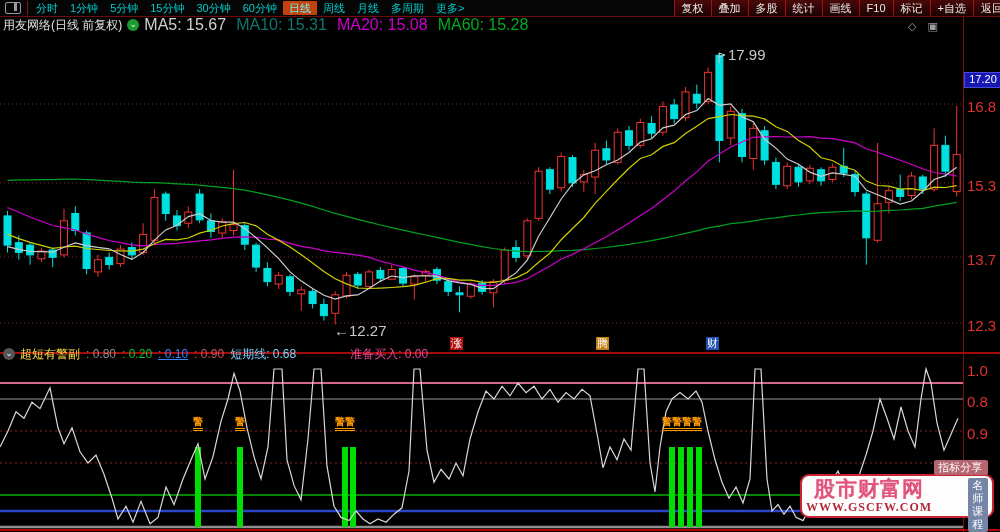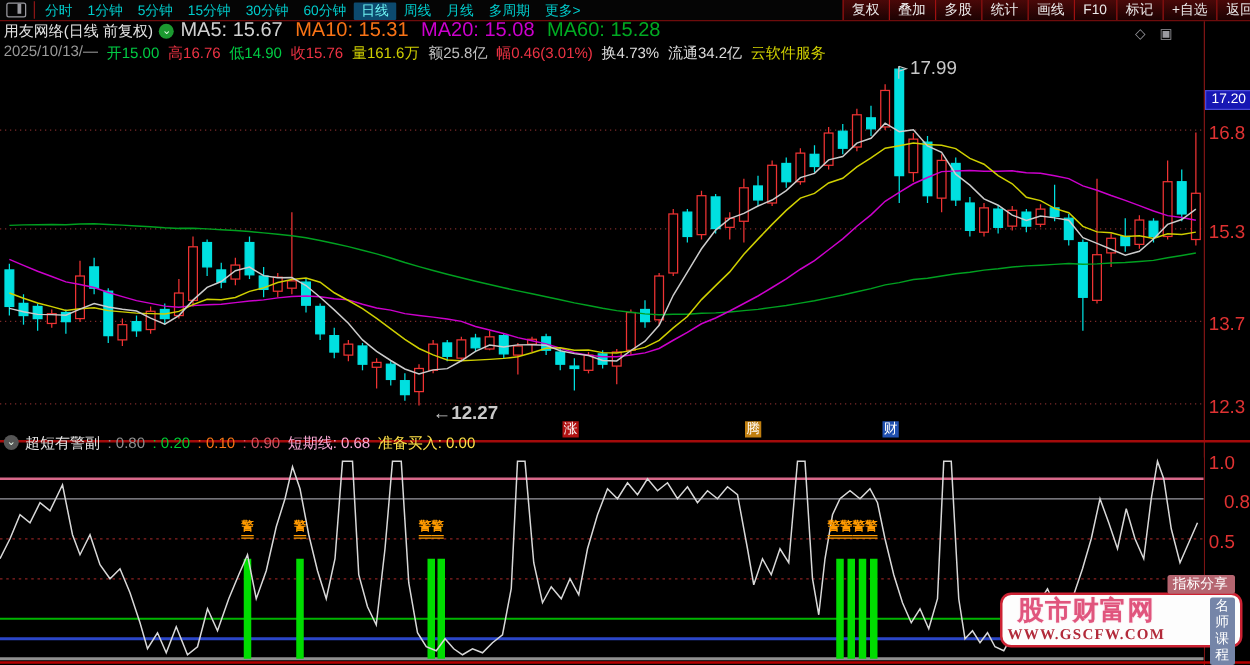--- a/index.html
+++ b/index.html
@@ -5,21 +5,21 @@
   html,body{margin:0;padding:0;background:#000;width:1000px;height:532px;overflow:hidden;
     font-family:"Liberation Sans","DejaVu Sans",sans-serif;-webkit-font-smoothing:none;}
   #stage{position:relative;width:1000px;height:532px;background:#000;}
   
   #toolbar{position:absolute;left:0;top:0;width:1010px;height:16px;display:flex;align-items:center;
     background:#050505;font-size:11px;white-space:nowrap;}
   #win-icon{width:14px;height:10px;border:1px solid #9a9aa0;border-radius:2px;margin:0 4px 0 5px;position:relative;}
   #win-icon:after{content:"";position:absolute;left:8px;top:0;width:3px;height:8px;background:#9a9aa0;}
   .tb-sep{width:1px;height:14px;background:#8a1515;margin:0 2px;}
   .menu-item{color:#00cdcd;padding:1px 6px;cursor:default;}
-  .menu-item.active{background:#0c4a6e;color:#6df2f2;border-radius:1px;}
+  .menu-item.active{background:#c2410c;color:#6df2f2;border-radius:1px;}
   #tb-right{margin-left:auto;display:flex;height:16px;}
   .tb-btn{color:#eaeaea;background:linear-gradient(#4a0808,#1c0202);border-left:1px solid #a01010;
     padding:1px 7px 0 7px;height:15px;line-height:14px;}
   
   #row-title{position:absolute;left:3px;top:18px;height:14px;font-size:12px;color:#e2e2e2;display:flex;align-items:center;white-space:nowrap;}
   .circle-icon{display:inline-block;width:12px;height:12px;border-radius:50%;background:#1c9a30;color:#eafaea;
     font-size:9px;line-height:11px;text-align:center;margin:0 5px;}
   .circle-icon.gray{background:#555;}
   .ma-item{margin-right:10px;font-size:16px;}
   #row-quote{position:absolute;left:3px;top:34px;height:14px;font-size:12px;display:flex;white-space:nowrap;}
@@ -73,36 +73,23 @@
         <span class="tb-btn">标记</span>
         <span class="tb-btn">+自选</span>
         <span class="tb-btn">返回</span>
       </div>
   </div>
   <div class="hline" style="top:16px;height:1px;background:#6e0c0c;"></div>
 
   <div id="row-title">
     <span>用友网络(日线 前复权)</span>
     <span class="circle-icon">⌄</span>
-    <span id="ma-values"><span class="ma-item" style="color: rgb(208, 208, 208);">MA5: 15.67</span><span class="ma-item" style="color: #f97316;">MA10: 15.31</span><span class="ma-item" style="color: rgb(204, 0, 204);">MA20: 15.08</span><span class="ma-item" style="color: rgb(0, 170, 34);">MA60: 15.28</span></span>
+    <span id="ma-values"><span class="ma-item" style="color: rgb(208, 208, 208);">MA5: 15.67</span><span class="ma-item" style="color: #0f766e;">MA10: 15.31</span><span class="ma-item" style="color: rgb(204, 0, 204);">MA20: 15.08</span><span class="ma-item" style="color: rgb(0, 170, 34);">MA60: 15.28</span></span>
   </div>
   <div id="corner-icons">◇ ▣</div>
-  <div id="row-quote">
-      <span class="q-item" style="color: rgb(154, 154, 154);">2025/10/13/—</span>
-      <span class="q-item" style="color: rgb(0, 204, 68);">开15.00</span>
-      <span class="q-item" style="color: rgb(238, 51, 68);">高16.76</span>
-      <span class="q-item" style="color: rgb(0, 204, 68);">低14.90</span>
-      <span class="q-item" style="color: rgb(238, 51, 68);">收15.76</span>
-      <span class="q-item" style="color: rgb(207, 207, 0);">量161.6万</span>
-      <span class="q-item" style="color: rgb(192, 192, 192);">额25.8亿</span>
-      <span class="q-item" style="color: rgb(238, 51, 68);">幅0.46(3.01%)</span>
-      <span class="q-item" style="color: rgb(221, 221, 221);">换4.73%</span>
-      <span class="q-item" style="color: rgb(221, 221, 221);">流通34.2亿</span>
-      <span class="q-item" style="color: rgb(207, 207, 0);">云软件服务</span>
-    </div>
 
   <svg id="main-chart" width="963" height="302">
       <line x1="0" y1="54" x2="963" y2="54" stroke="#7c2a2a" stroke-width="1" stroke-dasharray="1,3"></line>
       <line x1="0" y1="133" x2="963" y2="133" stroke="#7c2a2a" stroke-width="1" stroke-dasharray="1,3"></line>
       <line x1="0" y1="207" x2="963" y2="207" stroke="#7c2a2a" stroke-width="1" stroke-dasharray="1,3"></line>
       <line x1="0" y1="273" x2="963" y2="273" stroke="#7c2a2a" stroke-width="1" stroke-dasharray="1,3"></line>
       <line x1="7.5" y1="161.07400000000007" x2="7.5" y2="202.44350000000003" stroke="#00e0e0" stroke-width="1"></line>
       <rect x="4" y="165.94100000000003" width="7" height="29.201999999999998" fill="#00e0e0" stroke="#00e0e0" stroke-width="1"></rect>
       <line x1="18.8" y1="185.40900000000005" x2="18.8" y2="209.74400000000006" stroke="#00e0e0" stroke-width="1"></line>
       <rect x="15.3" y="192.70950000000008" width="7" height="9.733999999999952" fill="#00e0e0" stroke="#00e0e0" stroke-width="1"></rect>
@@ -280,34 +267,34 @@
     </svg>
   <div id="axis-v"></div>
   <div id="main-axis-labels">
       <div class="plabel" style="top: 98px;">16.8</div>
       <div class="plabel" style="top: 177px;">15.3</div>
       <div class="plabel" style="top: 251px;">13.7</div>
       <div class="plabel" style="top: 317px;">12.3</div>
     </div>
   <div id="cursor-price">17.20</div>
   <div class="annot" id="annot-high" style="left:728px;top:46px;">17.99</div>
-  <div class="annot" id="annot-low" style="left:346px;top:322px;font-weight:bold;">←12.27</div>
+  <div class="annot" id="annot-low" style="left:334px;top:322px;">←12.27</div>
   <div id="bottom-markers">
       <div class="bmarker" style="left: 450px; background: rgb(176, 18, 18);">涨</div>
       <div class="bmarker" style="left: 596px; background: rgb(192, 127, 16);">腾</div>
       <div class="bmarker" style="left: 706px; background: rgb(32, 80, 176);">财</div>
     </div>
   <div class="hline" style="top:352px;height:2px;background:#a30b0b;"></div>
 
   <div id="sub-header">
     <span class="circle-icon gray" style="margin-left:3px;">⌄</span>
-    <span class="pv" style="color:#e5e5e5;">超短有警副</span>
-    <span id="sub-params"><span class="pv" style="color: rgb(143, 143, 143);">: 0.80</span><span class="pv" style="color: rgb(0, 204, 51);">: 0.20</span><span class="pv" style="color: #f97316;">: 0.10</span><span class="pv" style="color: rgb(204, 85, 102);">: 0.90</span></span>
-    <span class="pv" style="color:#f9a8d4;">短期线: 0.68</span>
-    <span class="pv" style="color:#fde047;">准备买入: 0.00</span>
+    <span class="pv" style="color:#fde047;">超短有警副</span>
+    <span id="sub-params"><span class="pv" style="color: rgb(143, 143, 143);">: 0.80</span><span class="pv" style="color: rgb(0, 204, 51);">: 0.20</span><span class="pv" style="color: #3b82f6; text-decoration: underline;">: 0.10</span><span class="pv" style="color: rgb(204, 85, 102);">: 0.90</span></span>
+    <span class="pv" style="color:#7dd3fc;">短期线: 0.68</span>
+    <span class="pv" style="color:#ec4899;margin-left:48px;">准备买入: 0.00</span>
   </div>
   <svg id="sub-chart" width="963" height="164">
       <line x1="0" y1="17" x2="963" y2="17" stroke="#d8688a" stroke-width="2"></line>
       <line x1="0" y1="33" x2="963" y2="33" stroke="#9a9aa2" stroke-width="1"></line>
       <line x1="0" y1="65" x2="963" y2="65" stroke="#8a2222" stroke-width="1" stroke-dasharray="2,3"></line>
       <line x1="0" y1="97" x2="963" y2="97" stroke="#8a2222" stroke-width="1" stroke-dasharray="2,3"></line>
       <line x1="0" y1="129" x2="963" y2="129" stroke="#00b400" stroke-width="1.5"></line>
       <line x1="0" y1="145" x2="963" y2="145" stroke="#2b46c8" stroke-width="2.5"></line>
       <line x1="0" y1="161" x2="963" y2="161" stroke="#8f8f8f" stroke-width="2.5"></line>
       <rect x="195" y="81" width="6" height="80" fill="#00dd00"></rect>
@@ -315,22 +302,22 @@
       <rect x="342" y="81" width="6" height="80" fill="#00dd00"></rect>
       <rect x="350" y="81" width="6" height="80" fill="#00dd00"></rect>
       <rect x="669" y="81" width="6" height="80" fill="#00dd00"></rect>
       <rect x="678" y="81" width="6" height="80" fill="#00dd00"></rect>
       <rect x="687" y="81" width="6" height="80" fill="#00dd00"></rect>
       <rect x="696" y="81" width="6" height="80" fill="#00dd00"></rect>
       <polyline points="0,81.0 8,65.0 16,45.8 24,52.2 32,36.2 40,42.6 50,21.8 58,61.8 64,77.8 72,61.8 80,85.8 88,97.0 96,89.0 104,108.2 112,132.2 118,153.0 126,140.2 133,156.2 141,135.4 150,157.8 158,151.4 166,121.0 174,138.6 183,113.0 191,93.8 198,77.8 205,113.0 213,90.6 221,55.4 228,33.0 234,7.4 240,25.0 247,61.8 254,90.6 261,113.0 268,81.0 274,3.0 282,3.0 287,93.8 294,119.4 301,133.8 308,73.0 314,3.0 321,3.0 327,100.2 334,140.2 341,151.4 349,154.6 356,145.0 363,153.0 370,157.8 378,153.0 386,156.2 394,148.2 402,141.8 409,105.0 414,3.0 420,3.0 427,84.2 434,116.2 441,103.4 449,113.0 456,97.0 463,109.8 470,73.0 478,45.8 486,25.0 494,33.0 502,20.2 510,29.8 518,17.0 526,26.6 534,20.2 542,33.0 550,23.4 558,36.2 566,26.6 574,33.0 582,23.4 590,29.8 598,73.0 603,101.8 610,81.0 617,93.8 624,73.0 631,84.2 638,3.0 644,3.0 650,97.0 655,125.8 660,81.0 666,45.8 672,33.0 680,26.6 688,33.0 696,25.0 702,36.2 708,65.0 715,93.8 722,116.2 729,132.2 736,121.0 743,137.0 750,113.0 755,3.0 761,3.0 767,113.0 772,145.0 778,138.6 784,148.2 790,140.2 796,151.4 803,154.6 810,141.8 817,148.2 824,125.8 831,116.2 838,105.0 845,121.0 852,129.0 859,109.8 866,89.0 873,65.0 880,33.0 887,52.2 894,73.0 901,41.0 908,65.0 915,81.0 921,33.0 926,3.0 931,17.0 937,57.0 944,84.2 951,68.2 958,52.2" fill="none" stroke="#d8d8d8" stroke-width="1.2"></polyline>
     </svg>
   <div id="sub-axis-labels">
       <div class="plabel" style="top: 362px;">1.0</div>
-      <div class="plabel" style="top: 393px; text-align: right;">0.8</div>
-      <div class="plabel" style="top: 425px;">0.5</div>
+      <div class="plabel" style="top: 393px;">0.8</div>
+      <div class="plabel" style="top: 425px;">0.9</div>
       <div class="plabel" style="top: 457px;">0.4</div>
     </div>
   <div id="warn-icons">
       <div class="warn-group" style="left: 193px;">
         <span class="warn-ch">警</span>
       </div>
       <div class="warn-group" style="left: 235px;">
         <span class="warn-ch">警</span>
       </div>
       <div class="warn-group" style="left: 335px;">

